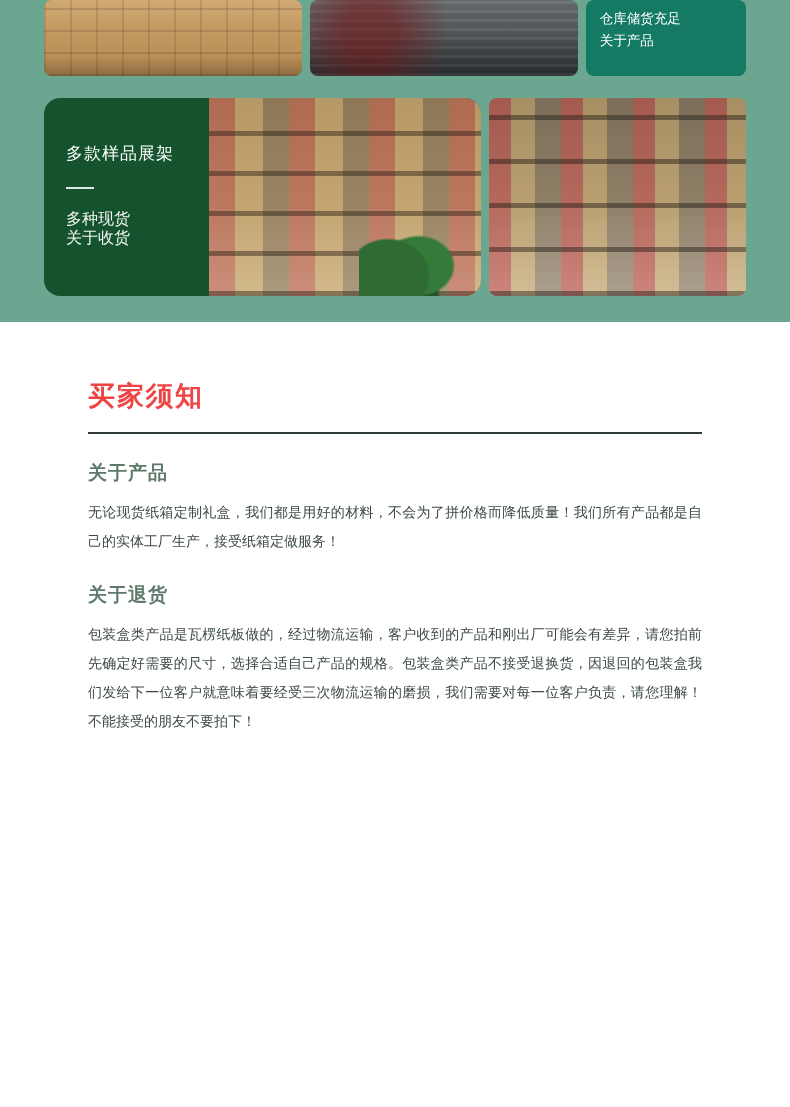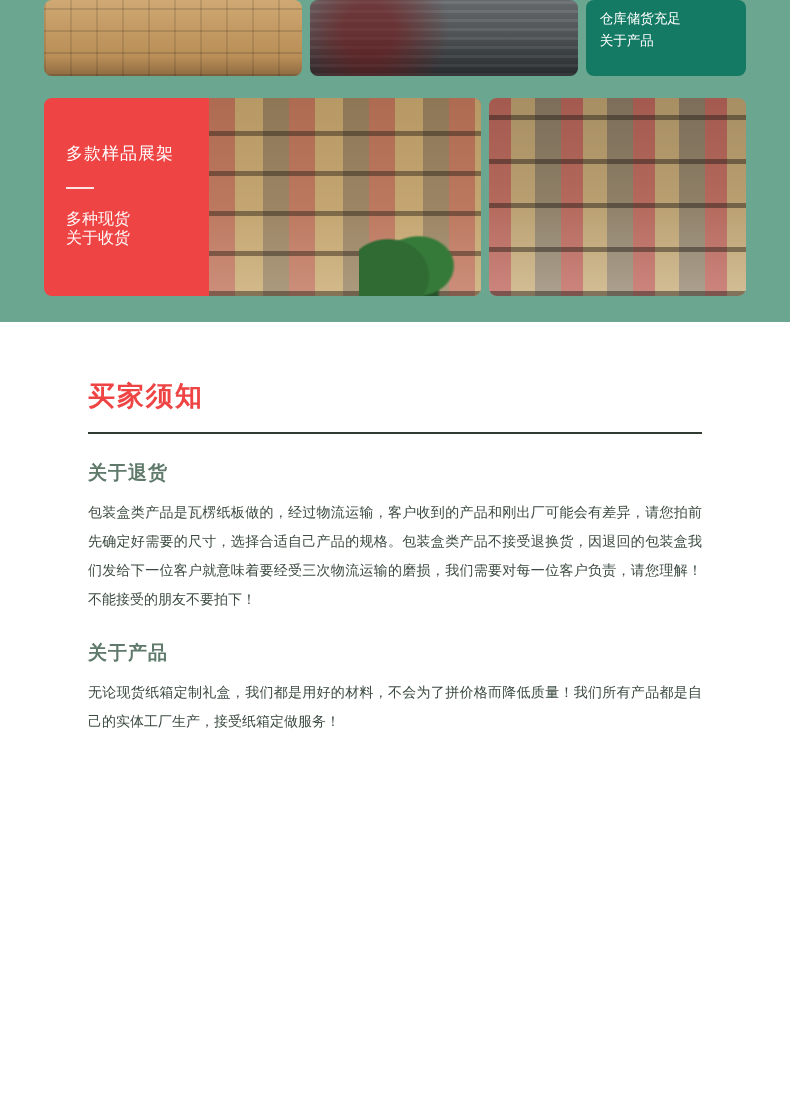--- a/index.html
+++ b/index.html
@@ -34,24 +34,24 @@
   .card.c { width: 163px; background: #147a63; }
 
   .row-bottom {
     display: flex;
     gap: 8px;
     margin-top: 22px;
     height: 198px;
   }
   .panel-left {
     width: 452px;
-    border-radius: 8px;
+    border-radius: 16px;
     overflow: hidden;
     display: flex;
-    background: #ef4444;
+    background: #14532d;
   }
   .panel-left .label-block {
     width: 165px;
     padding: 44px 0 0 22px;
     color: #ffffff;
   }
   .panel-left .label-block .title {
     font-size: 17px;
     letter-spacing: 1px;
     margin-bottom: 22px;
@@ -196,23 +196,23 @@
     </div>
   </div>
 
 </section>
 
 <section class="notice">
   <h1>买家须知</h1>
   <div class="divider"></div>
 
   <div class="block">
+    <h2>关于产品</h2>
+    <p>无论现货纸箱定制礼盒，我们都是用好的材料，不会为了拼价格而降低质量！我们所有产品都是自己的实体工厂生产，接受纸箱定做服务！</p>
+  </div>
+
+  <div class="block">
     <h2>关于退货</h2>
     <p>包装盒类产品是瓦楞纸板做的，经过物流运输，客户收到的产品和刚出厂可能会有差异，请您拍前先确定好需要的尺寸，选择合适自己产品的规格。包装盒类产品不接受退换货，因退回的包装盒我们发给下一位客户就意味着要经受三次物流运输的磨损，我们需要对每一位客户负责，请您理解！不能接受的朋友不要拍下！</p>
   </div>
 
-  <div class="block">
-    <h2>关于产品</h2>
-    <p>无论现货纸箱定制礼盒，我们都是用好的材料，不会为了拼价格而降低质量！我们所有产品都是自己的实体工厂生产，接受纸箱定做服务！</p>
-  </div>
-
 
 </section>
 
 </body></html>

